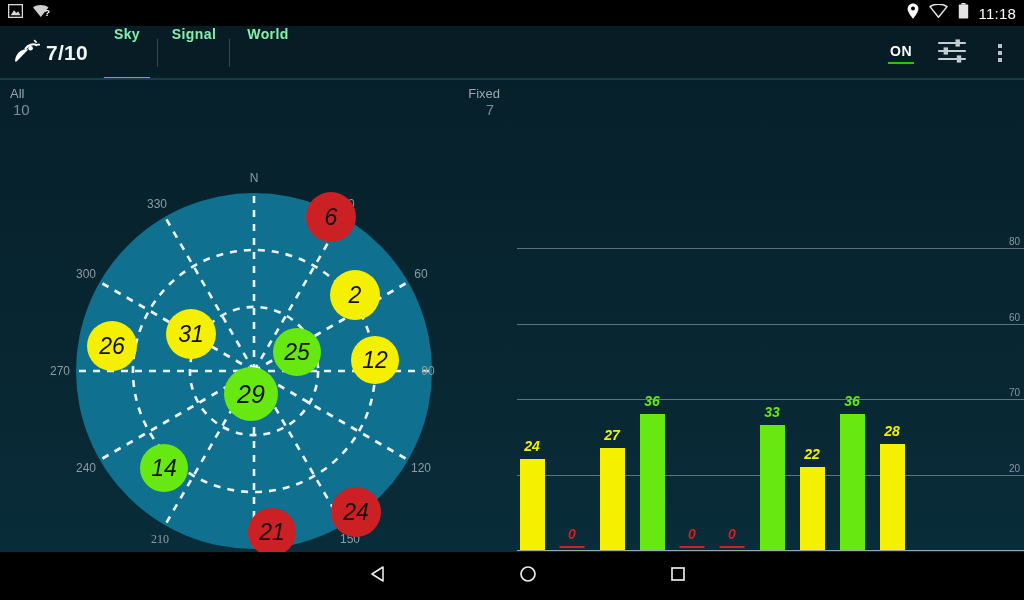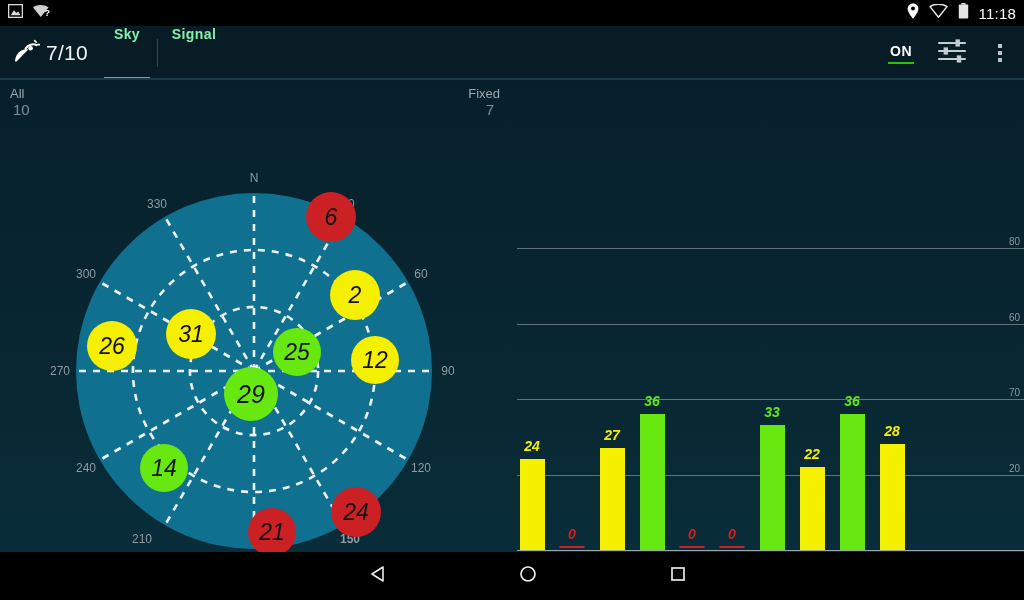--- a/index.html
+++ b/index.html
@@ -23,21 +23,21 @@
 
   
   .appbar {
     position:absolute; left:0; top:26px; width:1024px; height:54px;
     background:#081c26;
   }
   .appbar-underline {
     position:absolute; left:0; top:78px; width:1024px; height:2px; background:#1a3a48;
   }
   .brand { position:absolute; left:12px; top:0; height:54px; display:flex; align-items:center; gap:6px; }
-  .brand-count { color:#f2f5f6; font-size:21px; font-weight:400; letter-spacing:.3px; }
+  .brand-count { color:#f2f5f6; font-size:21px; font-weight:700; letter-spacing:.3px; }
 
   .tabs { position:absolute; left:96px; top:0; height:54px; display:flex; align-items:stretch; }
   .tab {
     position:relative; display:flex; align-items:flex-start; justify-content:center;
     color:#86efac; font-size:14px; font-weight:bold; letter-spacing:.4px;
     padding:0 6px; cursor:pointer; user-select:none;
   }
   .tab .tab-lbl { display:block; }
   .tab::after {
     content:""; position:absolute; right:0; top:13px; bottom:13px; width:1px; background:#2b4a58;
@@ -168,20 +168,23 @@
       <span class="brand-count">7/10</span>
     </div>
 
     <div class="tabs">
       <div class="tab active" style="width:62px">
         <span class="tab-lbl">Sky</span>
         <span class="tab-underline"></span>
       </div>
       <div class="tab" style="width:72px">
         <span class="tab-lbl">Signal</span>
+      </div>
+      <div class="tab" style="width:76px">
+        <span class="tab-lbl">World</span>
       </div>
     </div>
 
     <div class="appbar-actions">
       <div class="act act-on">
         <span class="on-text">ON</span>
         <span class="on-bar"></span>
       </div>
       <div class="act act-eq">
         <span class="ico">
@@ -239,25 +242,25 @@
               <line x1="254" y1="291" x2="76" y2="291"></line>
               <line x1="254" y1="291" x2="99.84747812636994" y2="202"></line>
               <line x1="254" y1="291" x2="164.99999999999991" y2="136.84747812636996"></line>
             </g>
             <circle cx="254" cy="291" r="5" fill="#ffffff"></circle>
           </svg>
         <div id="compass-labels">
             <div class="compass-lbl" style="left: 254px; top: 98px;">N</div>
             <div class="compass-lbl" style="left: 348px; top: 124px;">30</div>
             <div class="compass-lbl" style="left: 421px; top: 194px;">60</div>
-            <div class="compass-lbl" style="left: 448px; top: 291px;">90</div>
+            <div class="compass-lbl" style="left: 428px; top: 291px;">90</div>
             <div class="compass-lbl" style="left: 421px; top: 388px;">120</div>
-            <div class="compass-lbl" style="left: 350px; top: 459px; font-weight: bold;">150</div>
+            <div class="compass-lbl" style="left: 350px; top: 459px;">150</div>
             <div class="compass-lbl" style="left: 254px; top: 485px;">180</div>
-            <div class="compass-lbl" style="left: 142px; top: 459px;">210</div>
+            <div class="compass-lbl" style="left: 160px; top: 459px; font-family: Liberation Serif, serif;">210</div>
             <div class="compass-lbl" style="left: 86px; top: 388px;">240</div>
             <div class="compass-lbl" style="left: 60px; top: 291px;">270</div>
             <div class="compass-lbl" style="left: 86px; top: 194px;">300</div>
             <div class="compass-lbl" style="left: 157px; top: 124px;">330</div>
           </div>
         <div id="sat-layer">
             <div class="sat" style="left: 331px; top: 137px; width: 50px; height: 50px; background: rgb(204, 33, 36); color: rgb(17, 17, 17); font-size: 23px;">
               <span>6</span>
             </div>
             <div class="sat" style="left: 355px; top: 215px; width: 50px; height: 50px; background: rgb(245, 240, 0); color: rgb(17, 17, 17); font-size: 23px;">

